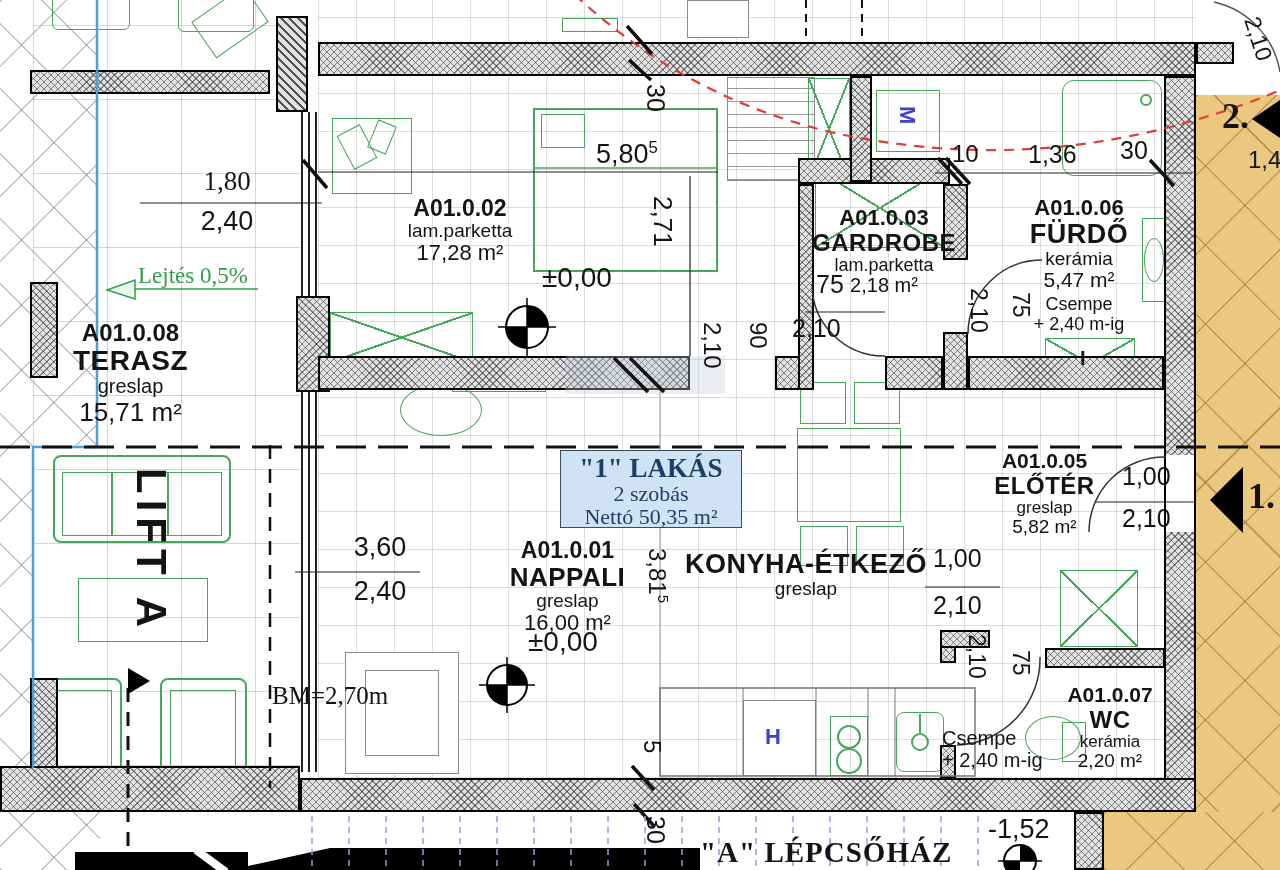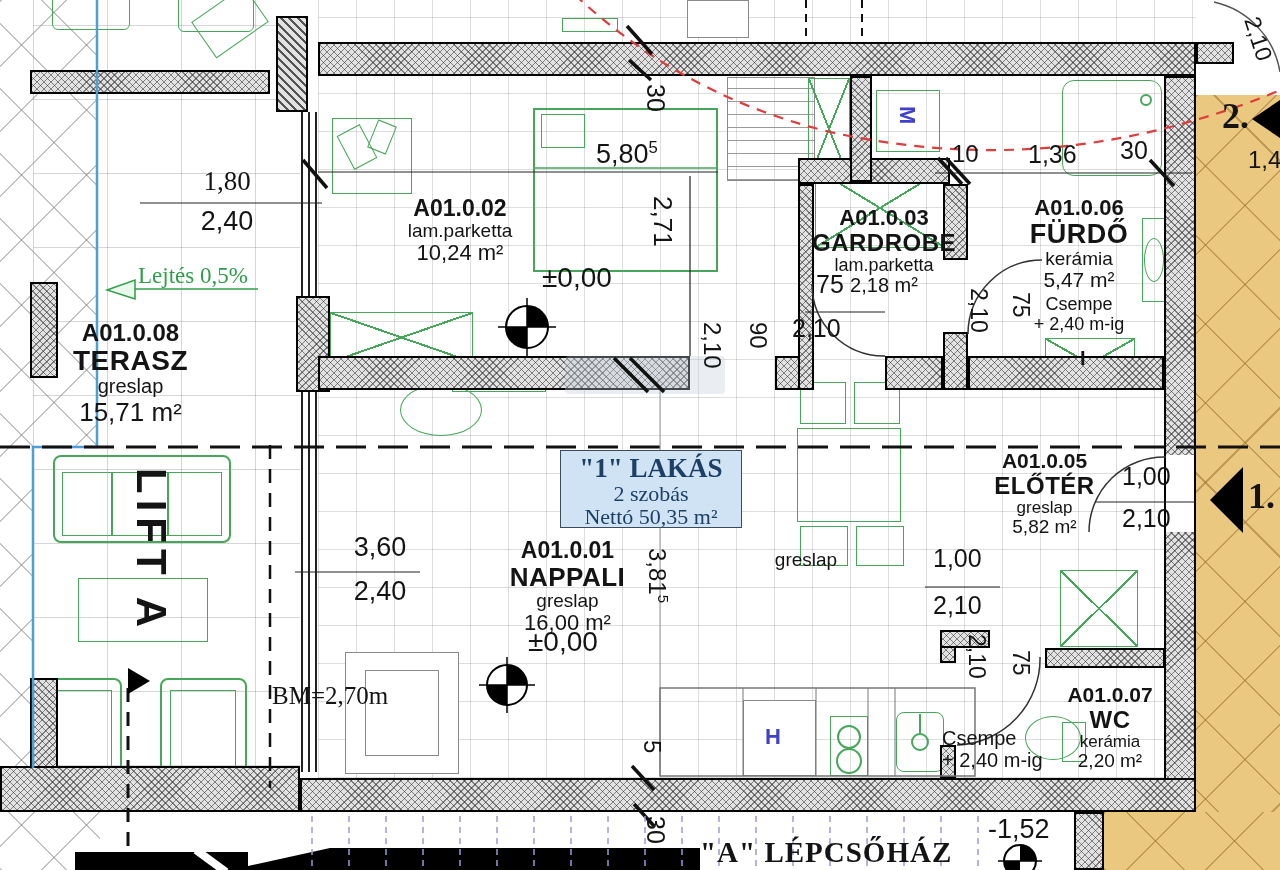--- a/index.html
+++ b/index.html
@@ -263,21 +263,21 @@
         <line x1="867" y1="816" x2="867" y2="866" stroke="#9b9bd6" stroke-width="1.5" stroke-dasharray="6 5"></line>
         <line x1="904" y1="816" x2="904" y2="866" stroke="#9b9bd6" stroke-width="1.5" stroke-dasharray="6 5"></line>
         <line x1="941" y1="816" x2="941" y2="866" stroke="#9b9bd6" stroke-width="1.5" stroke-dasharray="6 5"></line>
         <line x1="978" y1="816" x2="978" y2="866" stroke="#9b9bd6" stroke-width="1.5" stroke-dasharray="6 5"></line>
       </g>
   </svg>
 
   <div class="room" style="left:385px;top:196px;width:150px;">
     <div class="code" style="font-size:23px;">A01.0.02</div>
     <div style="font-size:19px;">lam.parketta</div>
-    <div style="font-size:22px;">10,24 m²</div>
+    <div style="font-size:22px;">17,28 m²</div>
   </div>
   <div class="room" style="left:808px;top:206px;width:152px;">
     <div class="code" style="font-size:22px;">A01.0.03</div>
     <div class="rname" style="font-size:24px;">GARDROBE</div>
     <div style="font-size:18px;">lam.parketta</div>
     <div style="font-size:20px;">2,18 m²</div>
   </div>
   <div class="room" style="left:1012px;top:180px;width:134px;margin-top:16px;">
     <div class="code" style="font-size:22px;">A01.0.06</div>
     <div class="rname" style="font-size:27px;">FÜRDŐ</div>
@@ -293,20 +293,21 @@
     <div style="font-size:26px;">15,71 m²</div>
   </div>
   <div class="room" style="left:495px;top:538px;width:145px;">
     <div class="code" style="font-size:23px;">A01.0.01</div>
     <div class="rname" style="font-size:26px;">NAPPALI</div>
     <div style="font-size:19px;">greslap</div>
     <div style="font-size:22px;">16,00 m²</div>
   </div>
   <div class="dim" style="left:528px;top:628px;font-size:28px;">±0,00</div>
   <div class="room" style="left:665px;top:550px;width:282px;">
+    <div class="rname" style="font-size:27px;">KONYHA-ÉTKEZŐ</div>
     <div style="font-size:19px;">greslap</div>
   </div>
   <div class="room" style="left:982px;top:450px;width:125px;">
     <div class="code" style="font-size:21px;">A01.0.05</div>
     <div class="rname" style="font-size:24px;">ELŐTÉR</div>
     <div style="font-size:17px;">greslap</div>
     <div style="font-size:19px;">5,82 m²</div>
   </div>
   <div class="room" style="left:1050px;top:684px;width:120px;">
     <div class="code" style="font-size:21px;">A01.0.07</div>

